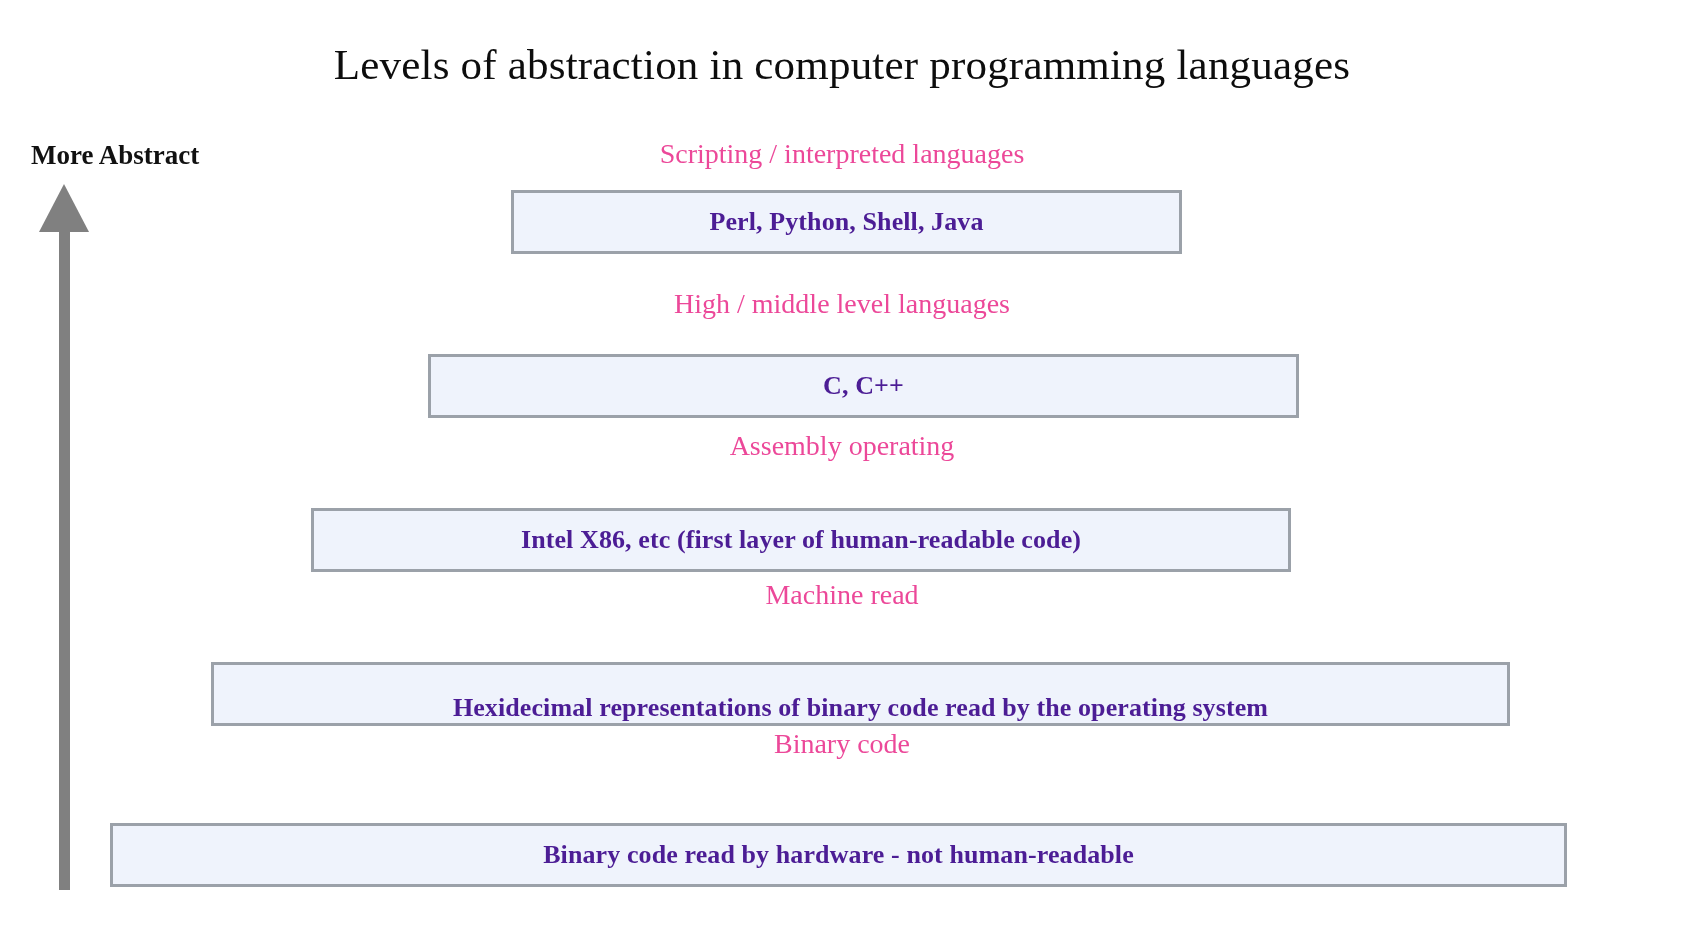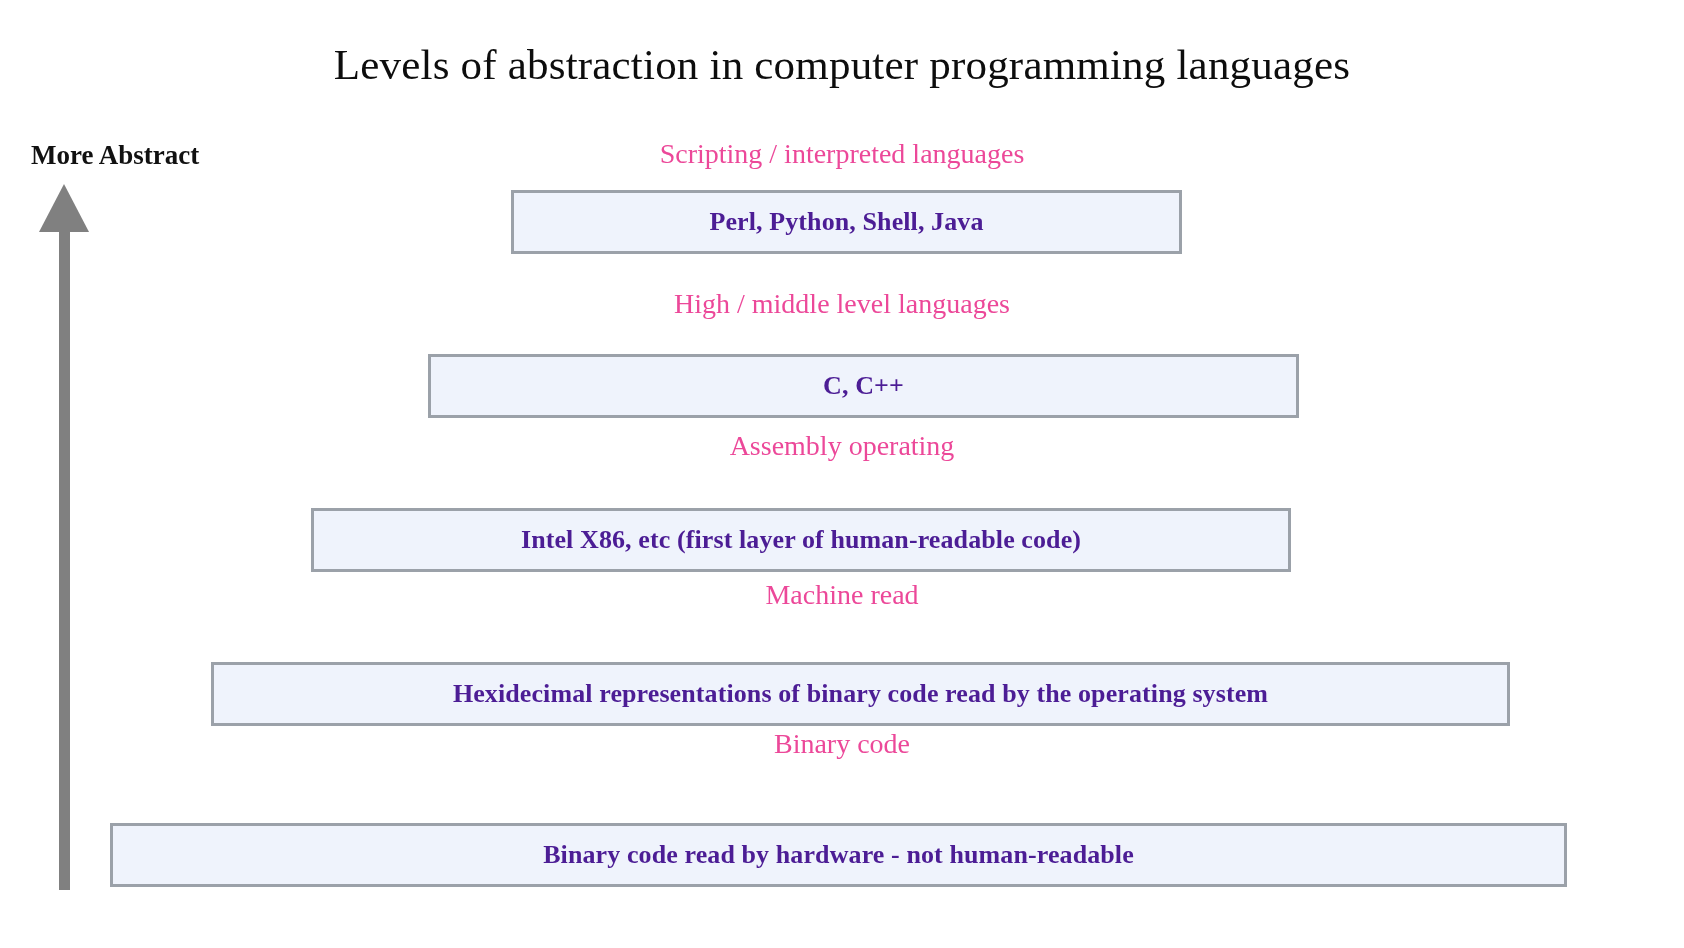--- a/index.html
+++ b/index.html
@@ -102,21 +102,21 @@
   #tier-0 .tier-label { top: 136px; }
   #tier-0 .tier-box   { left: 511px; top: 190px; width: 671px; height: 64px; }
 
   #tier-1 .tier-label { top: 286px; }
   #tier-1 .tier-box   { left: 411px; top: 354px; width: 871px; height: 64px; margin-left: 17px; }
 
   #tier-2 .tier-label { top: 428px; }
   #tier-2 .tier-box   { left: 311px; top: 508px; width: 980px; height: 64px; }
 
   #tier-3 .tier-label { top: 577px; }
-  #tier-3 .tier-box   { left: 211px; top: 662px; width: 1299px; height: 64px; }
+  #tier-3 .tier-box   { left: 211px; top: 662px; width: 1299px; height: 64px; align-items: flex-end; }
 
   #tier-4 .tier-label { top: 726px; }
   #tier-4 .tier-box   { left: 110px; top: 823px; width: 1457px; height: 64px; }
 </style>
 </head>
 <body>
 
 <div id="slide">
 
   <div id="title">Levels of abstraction in computer programming languages</div>

